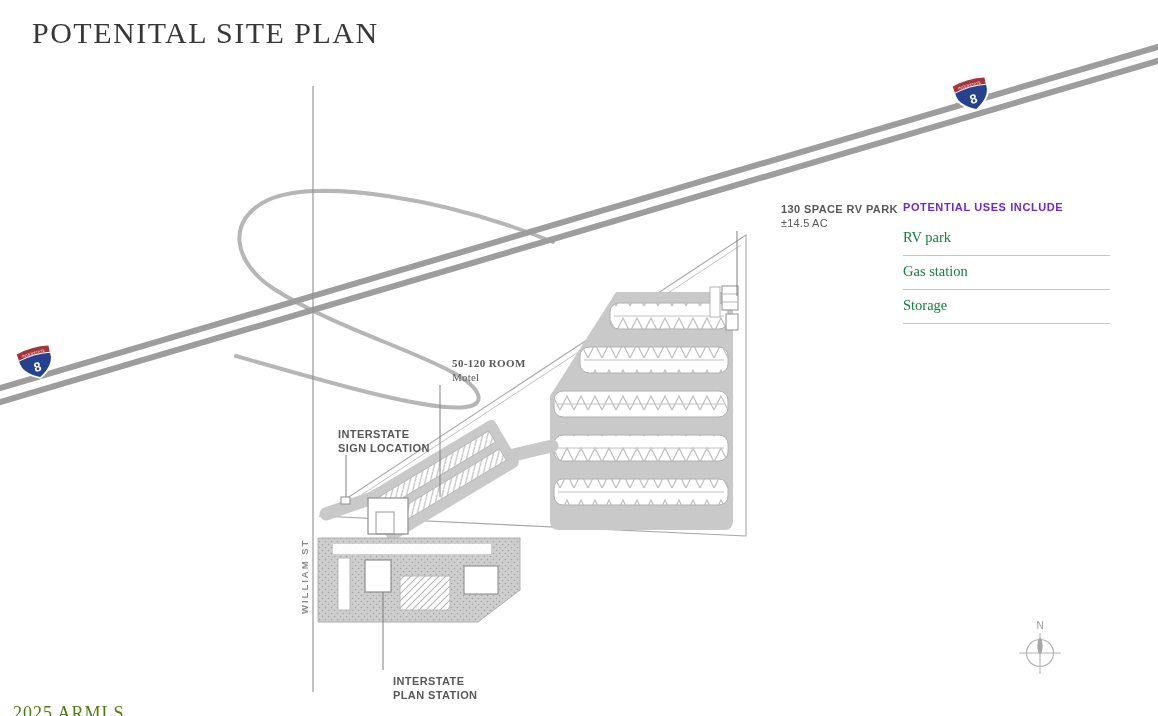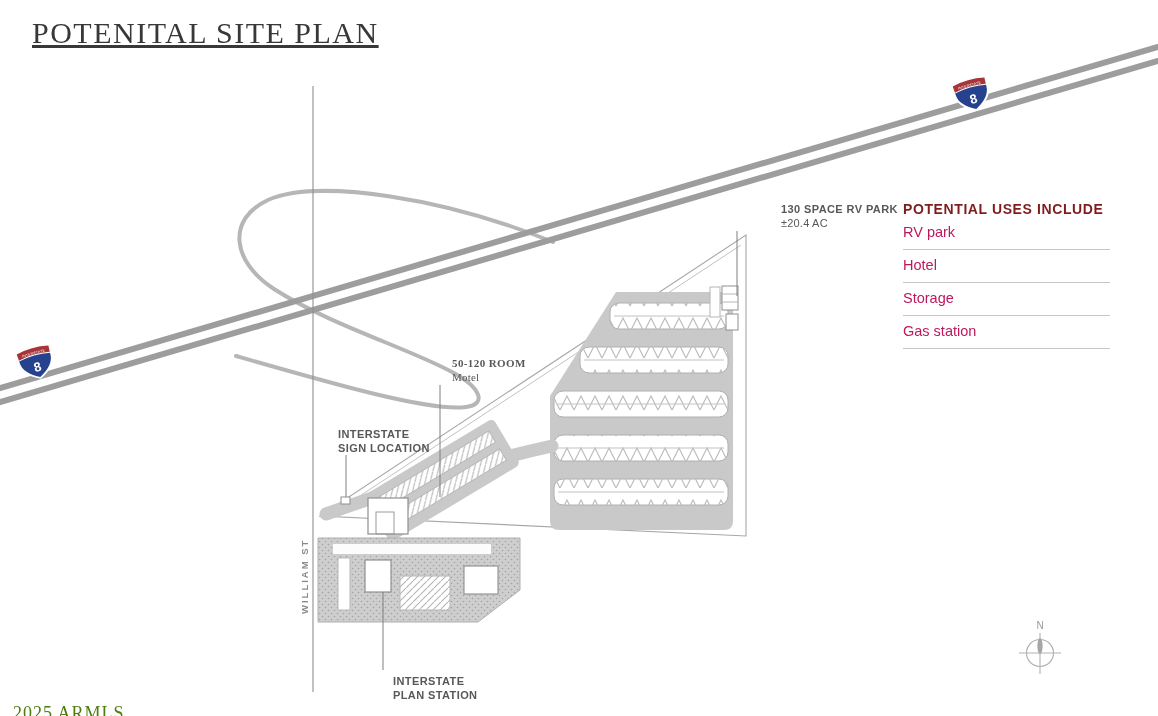--- a/index.html
+++ b/index.html
@@ -5,40 +5,40 @@
   * { margin:0; padding:0; box-sizing:border-box; }
   html,body { width:1158px; height:716px; background:#ffffff; }
   body { position:relative; overflow:hidden; font-family:"Liberation Sans", sans-serif; }
   .canvas { position:absolute; left:0; top:0; width:1158px; height:716px; background:#fff; }
   svg.plan { position:absolute; left:0; top:0; }
   .page-title {
     position:absolute; left:32px; top:16px;
     font-family:"Liberation Serif", serif;
     font-size:30px; letter-spacing:1.5px; color:#383838; font-weight:500;
     white-space:nowrap;
-    text-decoration:underline;
   }
   .plan-label {
     position:absolute; font-size:11px; font-weight:bold; color:#585858;
     letter-spacing:.4px; line-height:14px; white-space:nowrap;
   }
   .plan-label .sub { font-weight:normal; letter-spacing:.2px; }
   #label-rv    { left:745px; top:202px;margin-left:36px; }
   #label-motel { left:452px; top:356px;font-family:Liberation Serif, serif; }
   #label-sign  { left:338px; top:427px; }
   #label-fuel  { left:393px; top:674px; }
   .uses-panel { position:absolute; left:903px; top:201px; width:207px; }
   .uses-heading {
-    color:#7f1d1d; font-size:14px; font-weight:bold; letter-spacing:.6px;
-    white-space:nowrap;
+    color:#6d28d9; font-size:11px; font-weight:bold; letter-spacing:.6px;
+    margin-bottom:9px; white-space:nowrap;
   }
   .uses-list { list-style:none; }
   .uses-list li {
-    font-size:14.5px; color:#be185d; padding:7px 0 9px;
+    font-size:14.5px; color:#15803d; padding:7px 0 9px;
     border-bottom:1px solid #c6c6c6;
+    font-family:Liberation Serif, serif;
   }
   .watermark {
     position:absolute; left:13px; top:703px;
     font-family:"Liberation Serif", serif;
     font-size:18px; color:#4d7c0f; letter-spacing:1px;
   }
 </style>
 </head>
 <body>
 
@@ -167,21 +167,21 @@
       <line x1="1019" y1="653" x2="1061" y2="653" stroke="#b2b2b2" stroke-width="1.1"></line>
       <circle cx="1040" cy="653" r="13.5" fill="none" stroke="#b2b2b2" stroke-width="1.2"></circle>
       <ellipse cx="1040" cy="646" rx="2.6" ry="8" fill="#a6a6a6"></ellipse>
     </g>
   </svg>
 
   <div class="page-title">POTENITAL SITE PLAN</div>
 
   <div class="plan-label" id="label-rv">
     <div>130 SPACE RV PARK</div>
-    <div class="sub">±20.4 AC</div>
+    <div class="sub">±14.5 AC</div>
   </div>
 
   <div class="plan-label" id="label-motel">
     <div>50-120 ROOM</div>
     <div class="sub">Motel</div>
   </div>
 
   <div class="plan-label" id="label-sign">
     <div>INTERSTATE</div>
     <div>SIGN LOCATION</div>
@@ -189,21 +189,20 @@
 
   <div class="plan-label" id="label-fuel">
     <div>INTERSTATE</div>
     <div>PLAN STATION</div>
   </div>
 
   <div class="uses-panel">
     <div class="uses-heading">POTENTIAL USES INCLUDE</div>
     <ul class="uses-list">
       <li>RV park</li>
-      <li>Hotel</li>
+      <li>Gas station</li>
       <li>Storage</li>
-      <li>Gas station</li>
     </ul>
   </div>
 
   <div class="watermark">2025 ARMLS</div>
 
 </div>
 
 </body></html>

